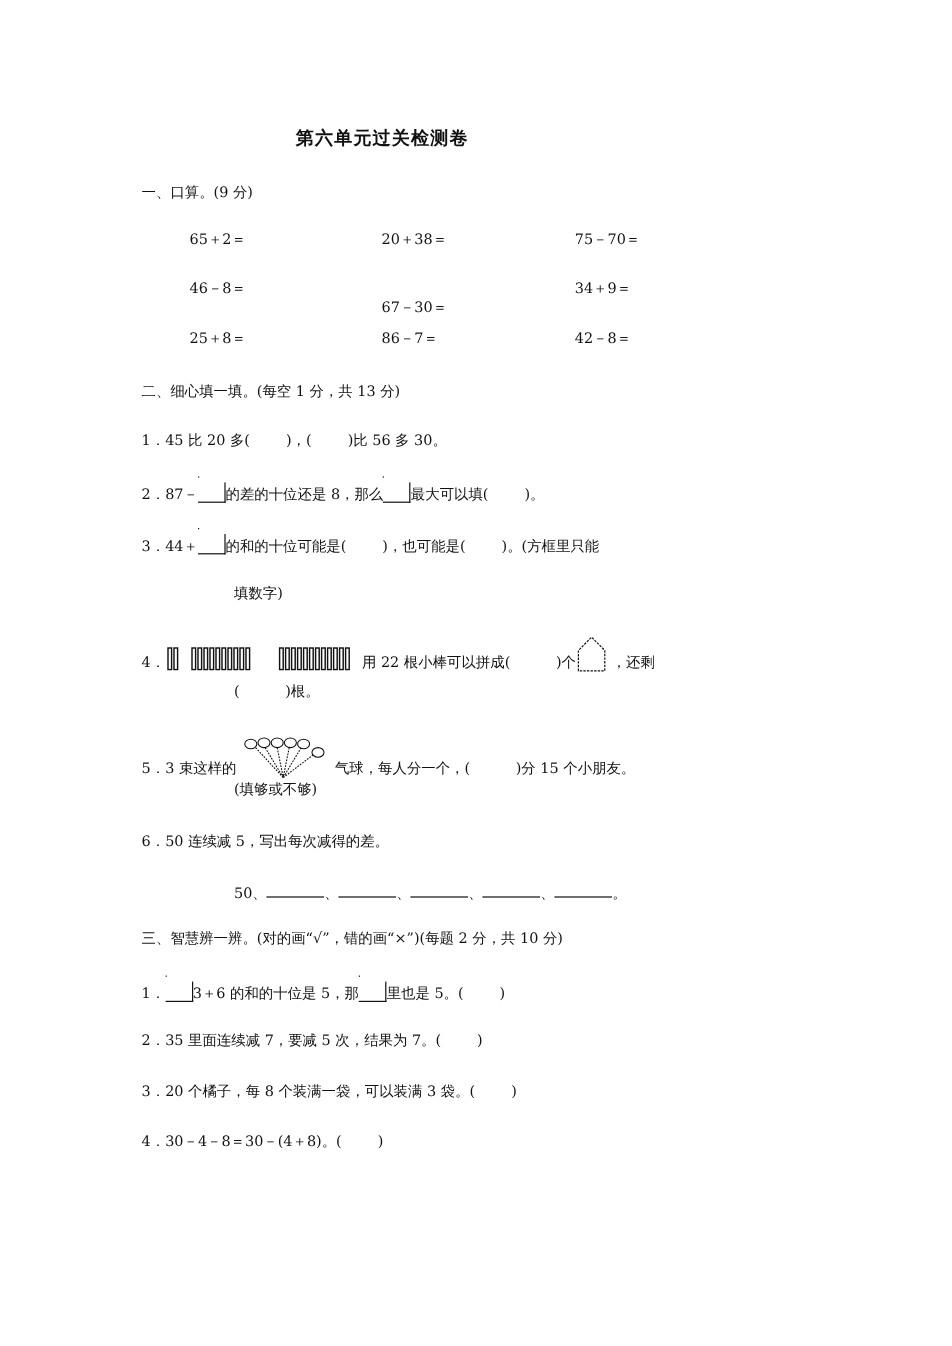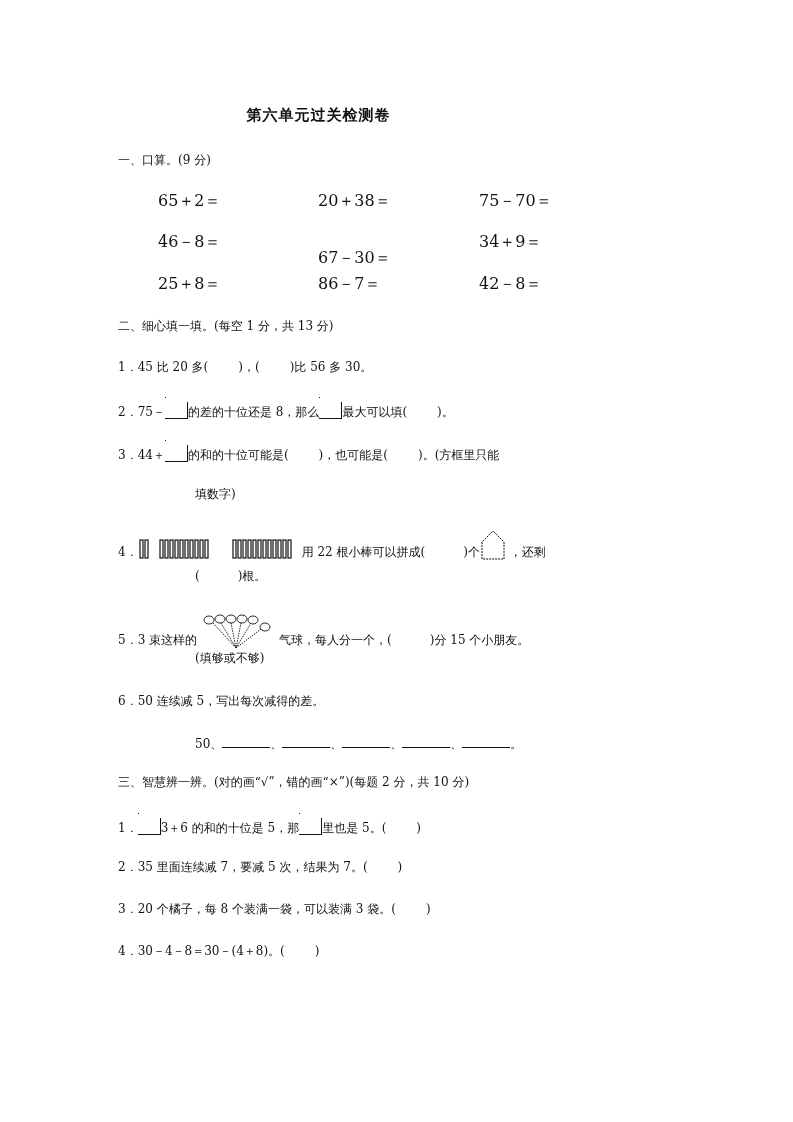--- a/index.html
+++ b/index.html
@@ -2,21 +2,21 @@
 <html><head>
   <meta charset="utf-8">
   <style>
     html, body { margin: 0; padding: 0; background: #ffffff; }
     body { width: 793px; height: 1122px; position: relative; overflow: hidden;
       font-family: "DejaVu Serif", "Liberation Serif", serif; color: #111; }
     .title { position: absolute; top: 106px; left: 0; width: 637px; text-align: center;
       font-size: 15px; font-weight: bold; letter-spacing: 1px; font-family: "DejaVu Sans", sans-serif; }
     .line { position: absolute; left: 118px; font-size: 12px; white-space: nowrap; line-height: 20px; }
     .ind { left: 148px; margin-left: 47px; }
-    .calc { position: absolute; font-size: 16px; white-space: nowrap; }
+    .calc { position: absolute; font-size: 12px; white-space: nowrap; }
     .paren { display: inline-block; width: 30px; }
     .paren-w { display: inline-block; width: 38px; }
     .box { display: inline-block; width: 22px; height: 16px; border-bottom: 1px solid #111;
       border-right: 1px solid #111; vertical-align: -3px; position: relative; }
     .box::before { content: ""; position: absolute; left: 0; top: -5px; width: 1px; height: 1px; background:#111; }
     .sticks { display: inline-block; vertical-align: -3px; }
     .house { display: inline-block; vertical-align: -4px; }
     .balloons { display: inline-block; vertical-align: -4px; margin: 0 4px 0 6px; }
     .blank { display: inline-block; width: 48px; border-bottom: 1px solid #111; height: 12px; }
   </style>
@@ -36,21 +36,21 @@
 <div class="calc" style="top:274px;left:318px">86－7＝</div>
 <div class="calc" style="top:274px;left:479px">42－8＝</div>
 
 <div class="line" style="top:316px">二、细心填一填。(每空 1 分，共 13 分)</div>
 
 <div class="line" style="top:357px">
   <span>1．</span><span>45 比 20 多(</span><span class="paren"></span><span>)，(</span><span class="paren"></span><span>)比 56 多 30。</span>
 </div>
 
 <div class="line" style="top:402px">
-  <span>2．</span><span>75－</span><span class="box"></span><span>的差的十位还是 8，那么</span><span class="box"></span><span>最大可以填(</span><span class="paren"></span><span>)。</span>
+  <span>2．</span><span>87－</span><span class="box"></span><span>的差的十位还是 8，那么</span><span class="box"></span><span>最大可以填(</span><span class="paren"></span><span>)。</span>
 </div>
 
 <div class="line" style="top:445px">
   <span>3．</span><span>44＋</span><span class="box"></span><span>的和的十位可能是(</span><span class="paren"></span><span>)，也可能是(</span><span class="paren"></span><span>)。(方框里只能</span>
 </div>
 <div class="line ind" style="top:484px">填数字)</div>
 
 <div class="line" style="top:530px">
   <span>4．</span><svg class="sticks" width="164" height="20" viewBox="0 0 164 20">
     <g fill="none" stroke="#111" stroke-width="1.2">

